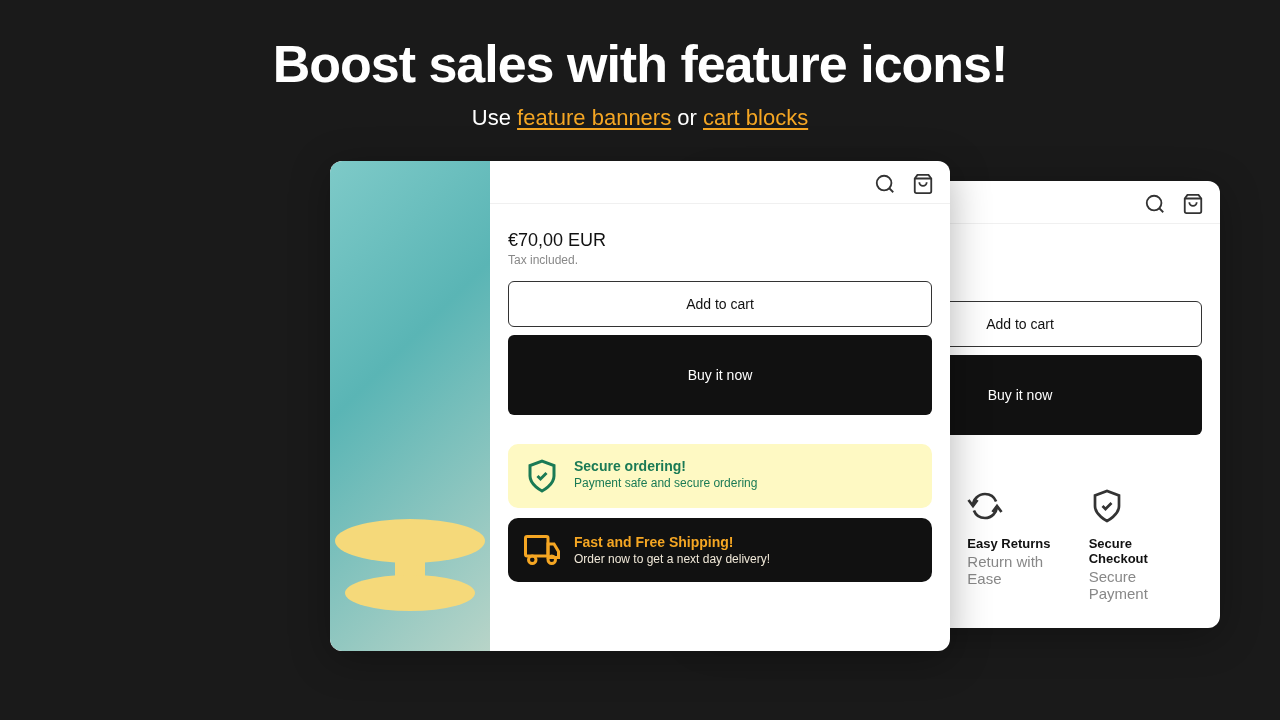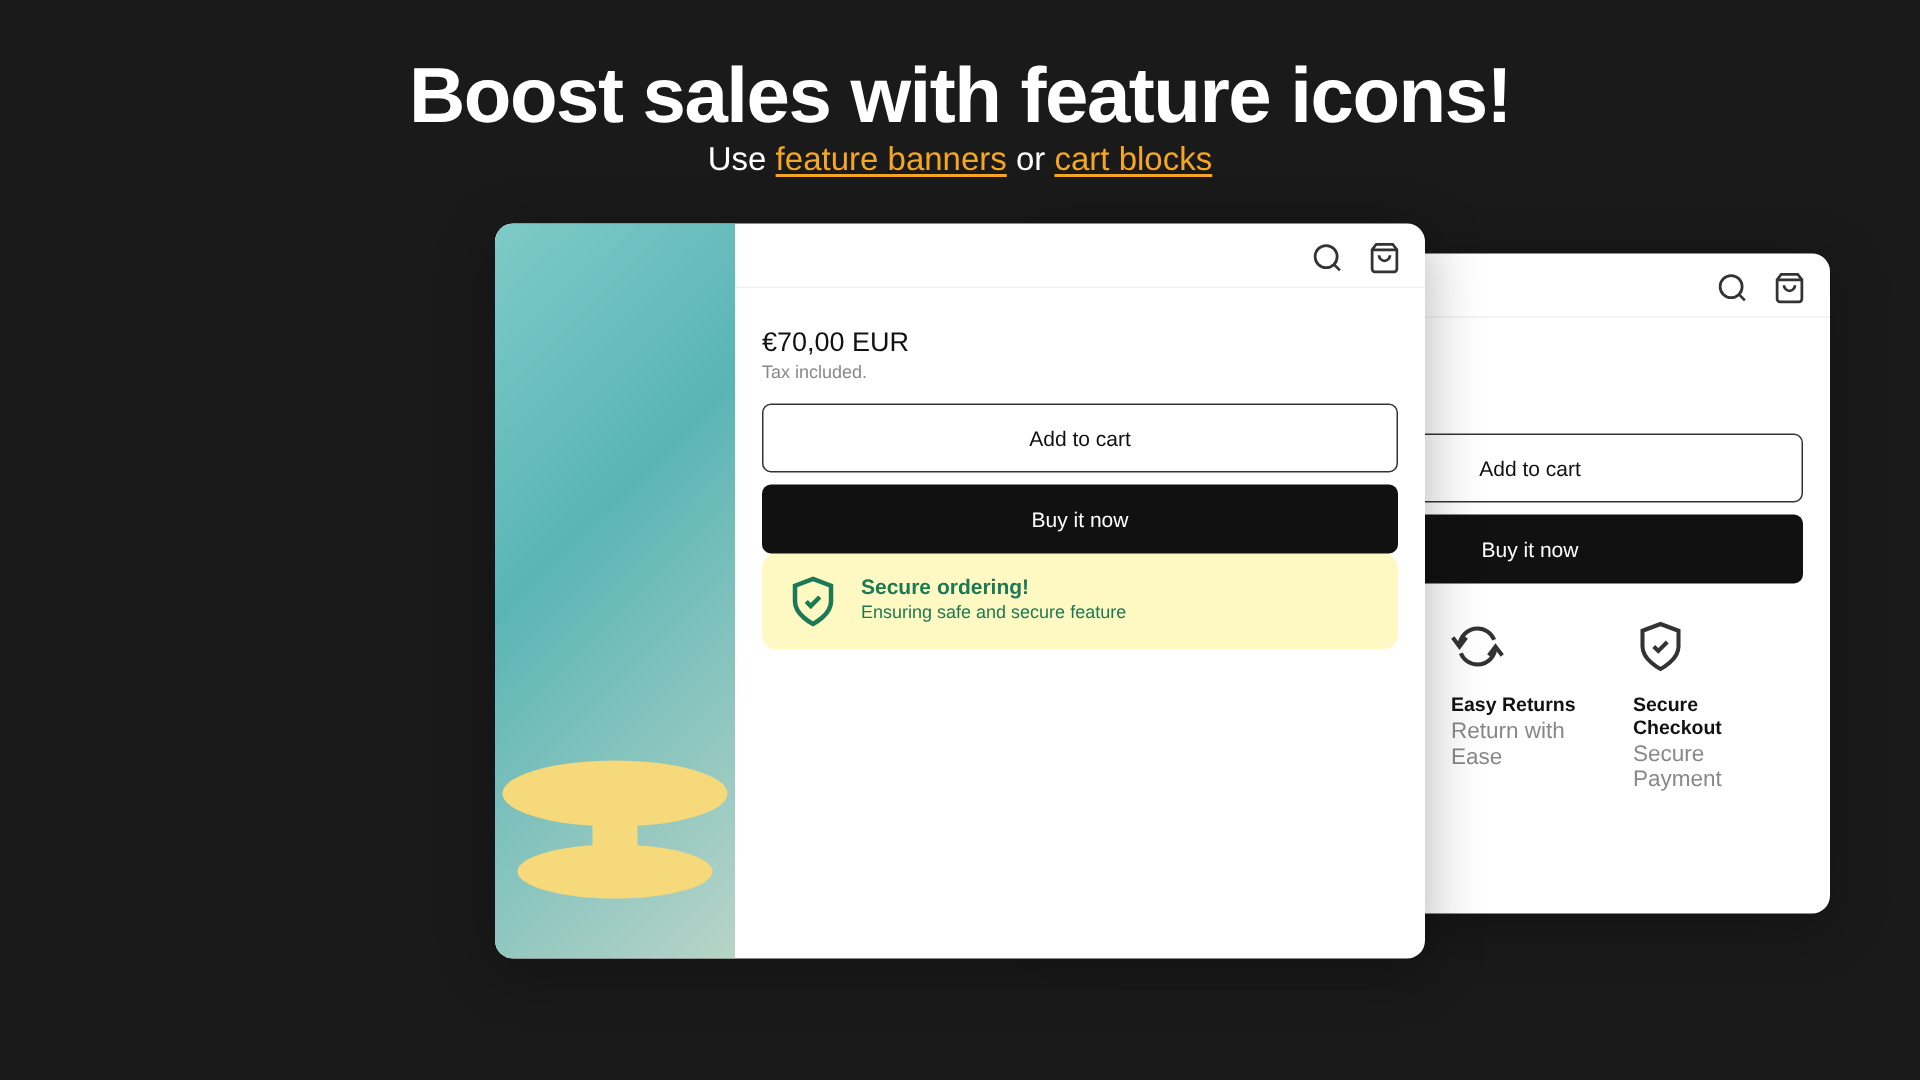--- a/index.html
+++ b/index.html
@@ -15,20 +15,21 @@
     
     .header-section {
       text-align: center;
       padding: 36px 20px 30px;
     }
     .main-title {
       color: #ffffff;
       font-size: 52px;
       font-weight: 800;
       line-height: 1.1;
+      margin-bottom: 12px;
       letter-spacing: -1px;
     }
     .subtitle {
       color: #ffffff;
       font-size: 22px;
       font-weight: 500;
     }
     .subtitle a {
       color: #f5a623;
       text-decoration: underline;
@@ -137,29 +138,29 @@
       border: 1.5px solid #333;
       border-radius: 6px;
       font-size: 14px;
       font-weight: 500;
       cursor: pointer;
       color: #111;
       margin-bottom: 8px;
     }
     .btn-buy-now {
       width: 100%;
-      padding: 15px;
+      padding: 32px;
       background: #111;
       border: none;
       border-radius: 6px;
       font-size: 14px;
       font-weight: 500;
       cursor: pointer;
       color: #ffffff;
-      margin-bottom: 0;
+      margin-bottom: 29px;
     }
 
     
     .feature-banner-green {
       background: #fef9c3;
       border-radius: 10px;
       padding: 14px 16px;
       display: flex;
       gap: 14px;
       margin-bottom: 10px;
@@ -275,25 +276,37 @@
       <button class="btn-buy-now">Buy it now</button>
 
       
       <div class="feature-banner-green">
         <svg class="banner-icon" viewBox="0 0 24 24" fill="none" stroke="#1a7a55" stroke-width="2">
           <path d="M12 22s8-4 8-10V5l-8-3-8 3v7c0 6 8 10 8 10z"></path>
           <polyline points="9 12 11 14 15 10"></polyline>
         </svg>
         <div>
           <div class="banner-title-green">Secure ordering!</div>
-          <div class="banner-subtitle-green">Ensuring safe and secure feature</div>
+          <div class="banner-subtitle-green">Payment safe and secure ordering</div>
         </div>
       </div>
 
       
+      <div class="feature-banner-black">
+        <svg class="banner-icon" viewBox="0 0 24 24" fill="none" stroke="#f5a623" stroke-width="2">
+          <rect x="1" y="3" width="15" height="13" rx="1"></rect>
+          <path d="M16 8h4l3 5v4h-7V8z"></path>
+          <circle cx="5.5" cy="18.5" r="2.5"></circle>
+          <circle cx="18.5" cy="18.5" r="2.5"></circle>
+        </svg>
+        <div>
+          <div class="banner-title-black">Fast and Free Shipping!</div>
+          <div class="banner-subtitle-black">Order now to get a next day delivery!</div>
+        </div>
+      </div>
     </div>
   </div>
 
   <div class="card card-right">
 
     <div class="product-image-area-right">
       <svg style="position:absolute;bottom:20px;left:-15px;width:160px;height:100px;" viewBox="0 0 160 100">
         <ellipse cx="80" cy="32" rx="60" ry="18" fill="#f5d97a"></ellipse>
         <rect x="68" y="32" width="24" height="40" fill="#f5d97a"></rect>
         <ellipse cx="80" cy="73" rx="52" ry="15" fill="#f5d97a"></ellipse>

